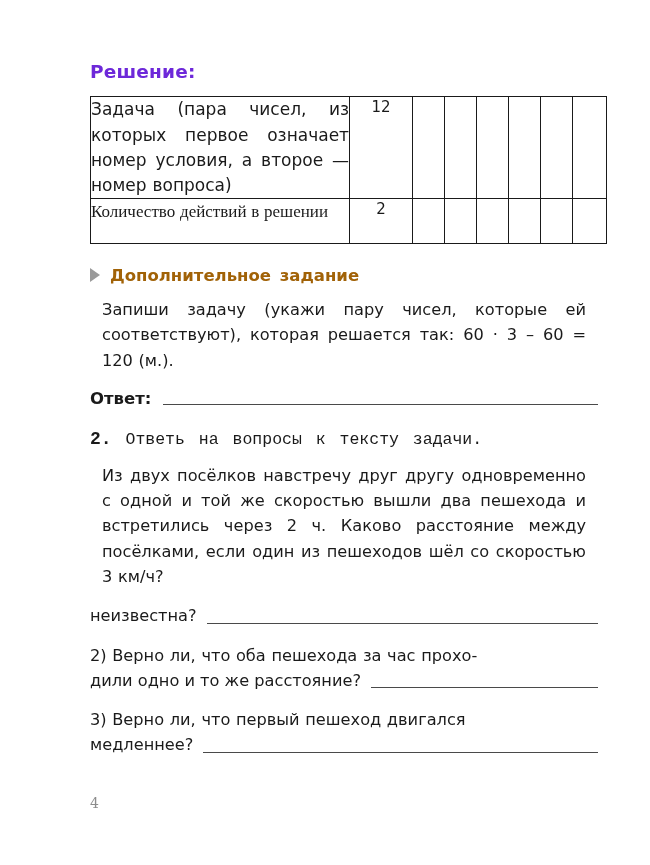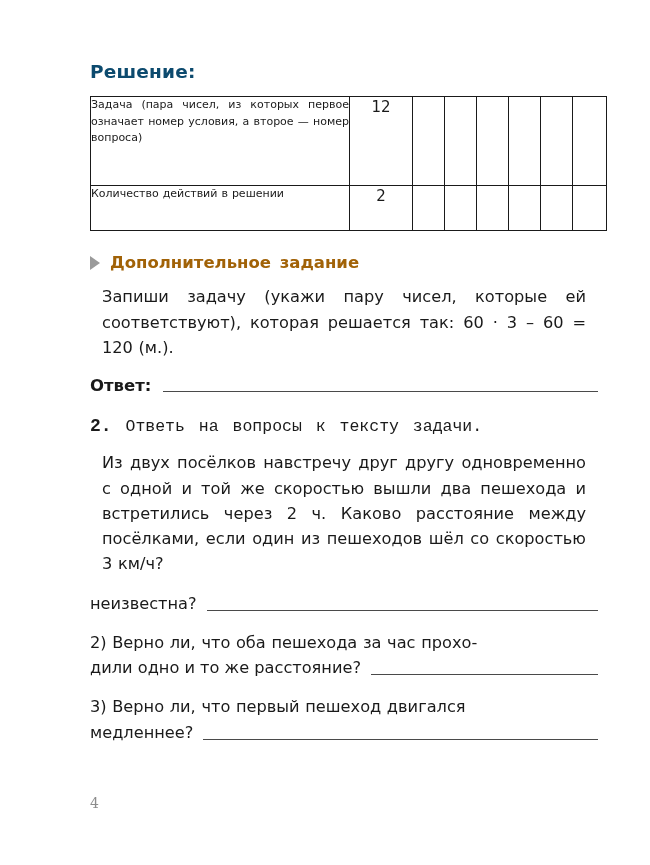--- a/index.html
+++ b/index.html
@@ -30,54 +30,54 @@
     top: 62px;
     width: 508px;
   }
 
   
   .h-solution {
     font-family: "DejaVu Sans", "Liberation Sans", sans-serif;
     font-weight: bold;
     font-size: 18.5px;
     letter-spacing: 0.2px;
-    color: #0c4a6e;
+    color: #6d28d9;
     margin: 0 0 14px 0;
     line-height: 1.1;
   }
 
   
   .solution-table {
     width: 508px;
     border-collapse: collapse;
     table-layout: fixed;
     margin: 0;
   }
   .solution-table td {
     border: 1.6px solid #1a1a1a;
     padding: 0;
     vertical-align: top;
   }
   .cell-label {
     padding: 11px 12px 12px 14px;
-    font-size: 11px;
+    font-size: 17px;
     line-height: 1.48;
     text-align: justify;
     text-align-last: left;
     word-spacing: 0.5px;
     hyphens: manual;
   }
   .cell-value {
     text-align: center;
     font-size: 15px;
     padding-top: 11px;
     line-height: 1.4;
   }
   .row-1 .cell-label { height: 88px; }
-  .row-2 .cell-label { height: 44px; }
+  .row-2 .cell-label { height: 44px; font-family: Liberation Serif, serif; }
   .cell-blank { background: #fff; }
 
   
   .extra-head {
     display: flex;
     align-items: center;
     margin: 22px 0 6px 0;
   }
   .tri-icon {
     width: 0;

